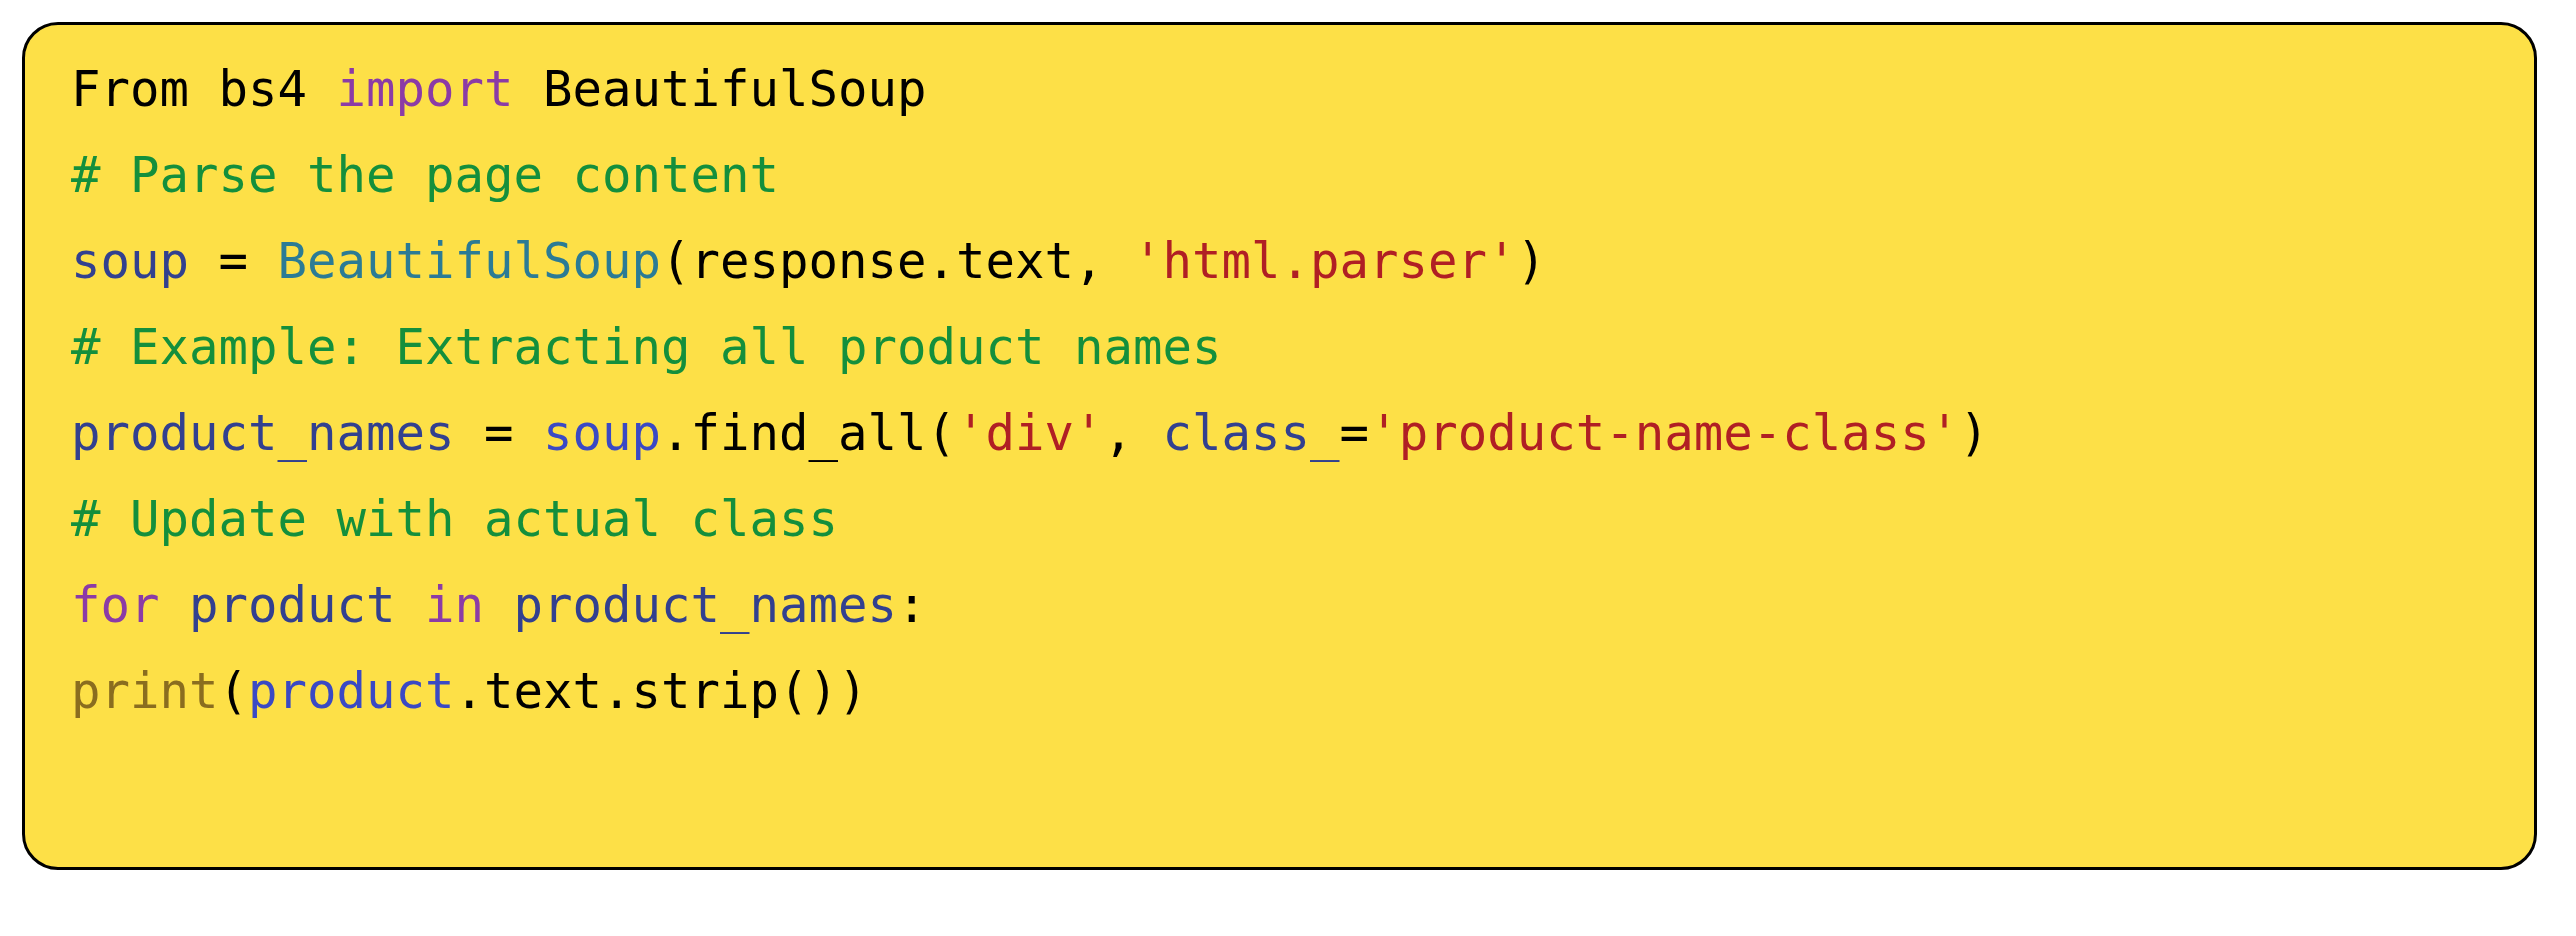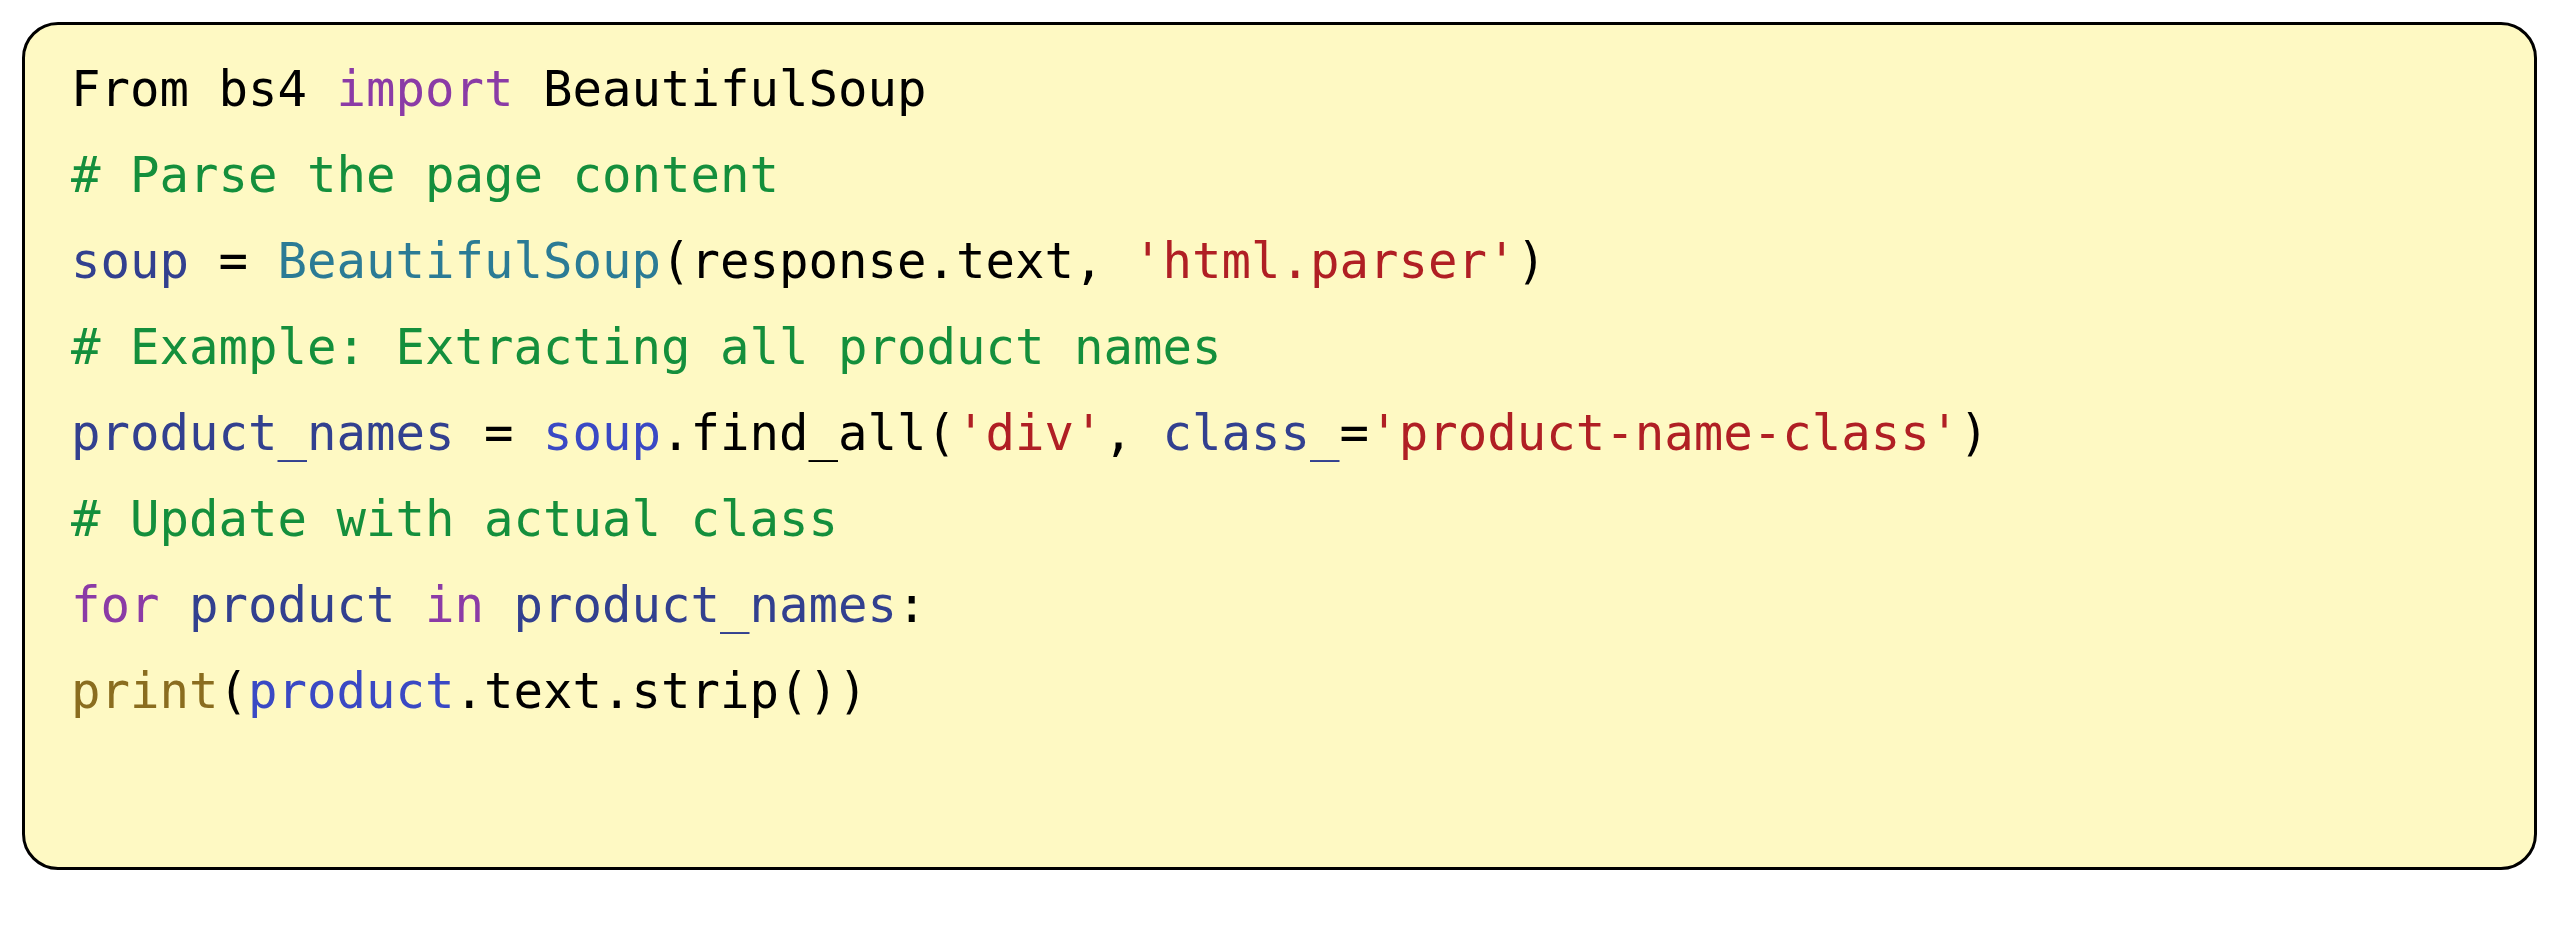--- a/index.html
+++ b/index.html
@@ -45,16 +45,16 @@
     display: block;
   }
 
   .tok { white-space: pre; }
 
   
 </style>
 </head>
 <body>
 
-<div id="code-card" style="background: #fef9c3; border: 3.1px solid rgb(0, 0, 0); border-radius: 36px;">
+<div id="code-card" style="background: #fde047; border: 3.1px solid rgb(0, 0, 0); border-radius: 36px;">
   <div id="code-body"><div class="code-line"><span class="tok" style="color: rgb(0, 0, 0);">From bs4 </span><span class="tok" style="color: rgb(139, 59, 166);">import</span><span class="tok" style="color: rgb(0, 0, 0);"> BeautifulSoup</span></div><div class="code-line"><span class="tok" style="color: rgb(20, 143, 60);"># Parse the page content</span></div><div class="code-line"><span class="tok" style="color: rgb(50, 64, 143);">soup</span><span class="tok" style="color: rgb(0, 0, 0);"> = </span><span class="tok" style="color: rgb(43, 123, 149);">BeautifulSoup</span><span class="tok" style="color: rgb(0, 0, 0);">(response.text, </span><span class="tok" style="color: rgb(176, 31, 36);">'html.parser'</span><span class="tok" style="color: rgb(0, 0, 0);">)</span></div><div class="code-line"><span class="tok" style="color: rgb(20, 143, 60);"># Example: Extracting all product names</span></div><div class="code-line"><span class="tok" style="color: rgb(50, 64, 143);">product_names</span><span class="tok" style="color: rgb(0, 0, 0);"> = </span><span class="tok" style="color: rgb(58, 73, 196);">soup</span><span class="tok" style="color: rgb(0, 0, 0);">.find_all(</span><span class="tok" style="color: rgb(176, 31, 36);">'div'</span><span class="tok" style="color: rgb(0, 0, 0);">, </span><span class="tok" style="color: rgb(50, 64, 143);">class_</span><span class="tok" style="color: rgb(0, 0, 0);">=</span><span class="tok" style="color: rgb(176, 31, 36);">'product-name-class'</span><span class="tok" style="color: rgb(0, 0, 0);">)</span></div><div class="code-line"><span class="tok" style="color: rgb(20, 143, 60);"># Update with actual class</span></div><div class="code-line"><span class="tok" style="color: rgb(139, 59, 166);">for</span><span class="tok" style="color: rgb(0, 0, 0);"> </span><span class="tok" style="color: rgb(50, 64, 143);">product</span><span class="tok" style="color: rgb(0, 0, 0);"> </span><span class="tok" style="color: rgb(139, 59, 166);">in</span><span class="tok" style="color: rgb(0, 0, 0);"> </span><span class="tok" style="color: rgb(50, 64, 143);">product_names</span><span class="tok" style="color: rgb(0, 0, 0);">:</span></div><div class="code-line"><span class="tok" style="color: rgb(138, 109, 31);">print</span><span class="tok" style="color: rgb(0, 0, 0);">(</span><span class="tok" style="color: rgb(58, 73, 196);">product</span><span class="tok" style="color: rgb(0, 0, 0);">.text.strip())</span></div></div>
 </div>
 
 
 </body></html>

